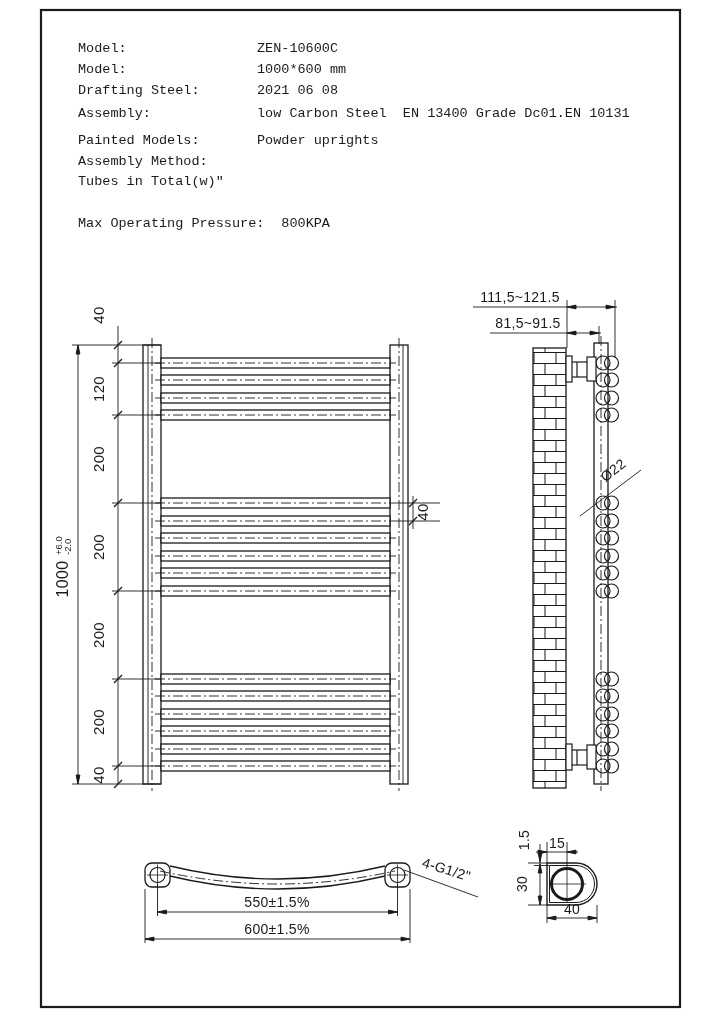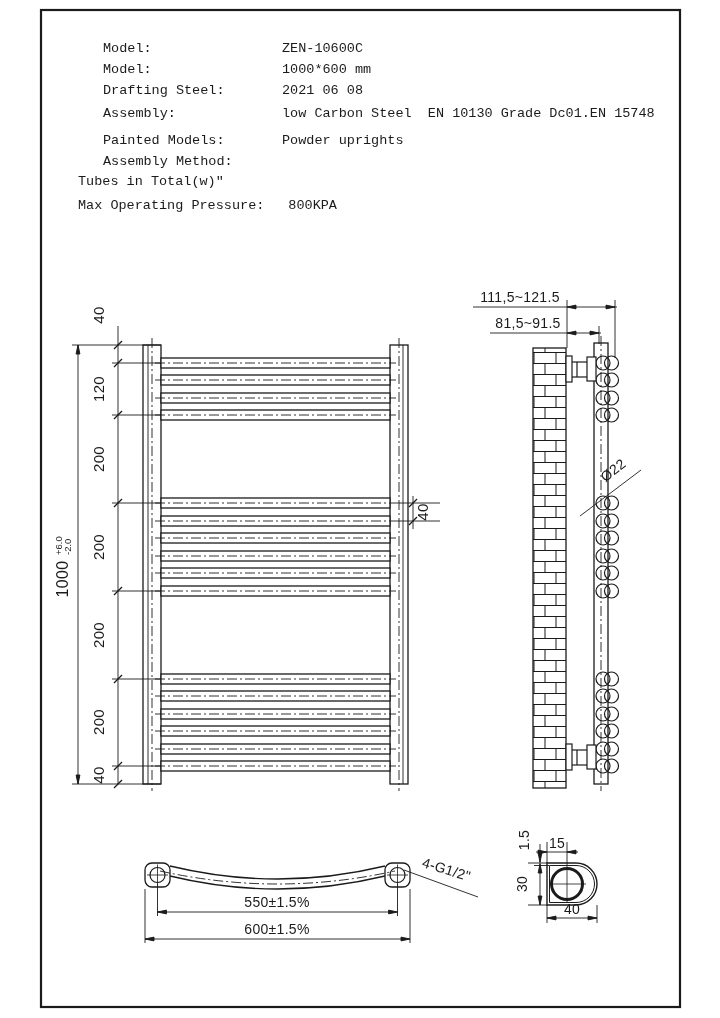--- a/index.html
+++ b/index.html
@@ -1,19 +1,19 @@
 <!DOCTYPE html>
 <html><head>
 <meta charset="utf-8">
 <style>
   html,body{margin:0;padding:0;background:#ffffff;}
   .sheet{position:relative;width:720px;height:1018px;background:#ffffff;overflow:hidden;
          font-family:"Liberation Mono",monospace;color:#1b1b1b;}
   .specs{position:absolute;left:78px;top:0;width:600px;}
-  .spec-row{position:absolute;left:0;display:flex;font-size:13.5px;white-space:pre;margin-left:25px;}
+  .spec-row{position:absolute;left:0;display:flex;font-size:13.5px;white-space:pre;}
   .spec-label{display:inline-block;width:179px;}
   .spec-value{display:inline-block;}
   .spec-line{position:absolute;left:0;font-size:13.5px;white-space:pre;}
   svg{position:absolute;left:0;top:0;}
   svg text{font-family:"Liberation Sans",sans-serif;font-size:14px;fill:#1b1b1b;letter-spacing:.3px;}
   svg text.seg{font-size:15px;}
   svg text.tol{font-size:9.5px;letter-spacing:0;}
   svg text.big{font-size:16px;}
 </style>
 </head>
@@ -355,29 +355,29 @@
     <div class="spec-row" style="top:62px">
       <span class="spec-label">Model:</span>
       <span class="spec-value">1000*600 mm</span>
     </div>
     <div class="spec-row" style="top:83px">
       <span class="spec-label">Drafting Steel:</span>
       <span class="spec-value">2021 06 08</span>
     </div>
     <div class="spec-row" style="top:106px">
       <span class="spec-label">Assembly:</span>
-      <span class="spec-value">low Carbon Steel  EN 10130 Grade Dc01.EN 15748</span>
+      <span class="spec-value">low Carbon Steel  EN 13400 Grade Dc01.EN 10131</span>
     </div>
     <div class="spec-row" style="top:133px">
       <span class="spec-label">Painted Models:</span>
       <span class="spec-value">Powder uprights</span>
     </div>
     <div class="spec-row" style="top:154px">
       <span class="spec-label">Assembly Method:</span>
     </div>
     <div class="spec-line" style="top:174px">Tubes in Total(w)"</div>
-    <div class="spec-line" style="top:198px; display:flex; gap:24px;">
+    <div class="spec-line" style="top:216px; display:flex; gap:17px;">
       <span>Max Operating Pressure:</span>
       <span>800KPA</span>
     </div>
   </div>
 
 </div>
 
 </body></html>

